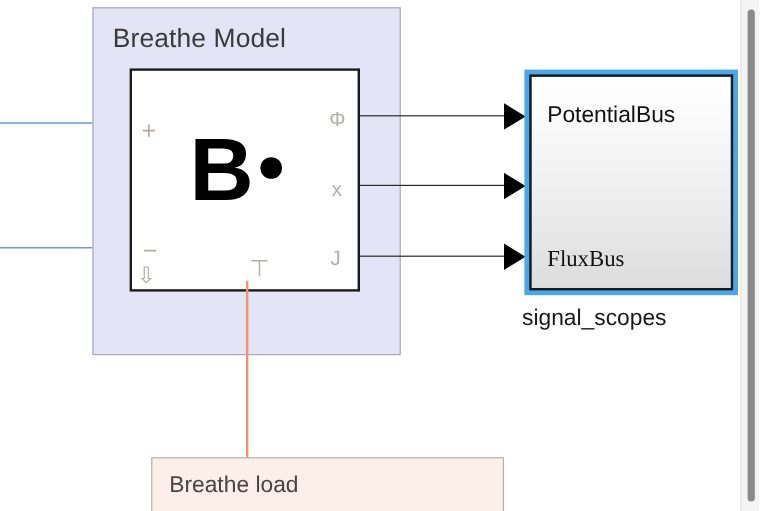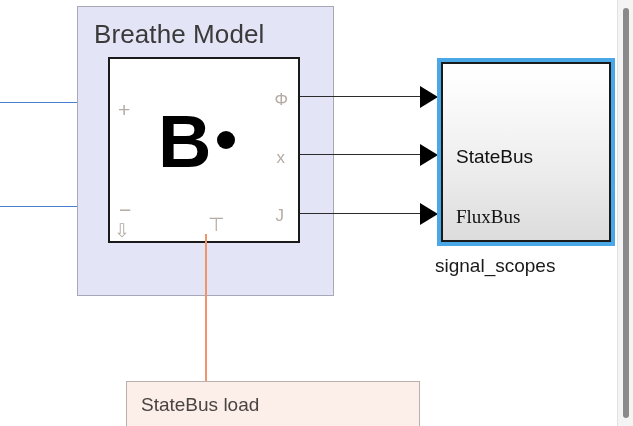--- a/index.html
+++ b/index.html
@@ -33,21 +33,21 @@
     width: 257px;
     height: 290px;
     background: #e4e4f7;
     border: 1px solid #a8a8b8;
     box-sizing: border-box;
   }
   #breathe-title {
     position: absolute;
     left: 16px;
     top: 12px;
-    font-size: 26px;
+    font-size: 22px;
     color: #3a3a3a;
     white-space: nowrap;
     letter-spacing: 0.1px;
     text-align: center;
   }
 
   
   #model-block {
     position: absolute;
     left: 108px;
@@ -249,27 +249,27 @@
   <div class="sig-wire" id="sig-x"></div>
   <div class="arrowhead" id="arrow-x"></div>
 
   <div class="sig-wire" id="sig-j"></div>
   <div class="arrowhead" id="arrow-j"></div>
 
   <div id="wire-thermal"></div>
 
   <div id="scopes-outer">
     <div id="scopes-block">
-      <div class="scope-label" id="scope-state">StateBus</div>
+      <div class="scope-label" id="scope-potential">PotentialBus</div>
       <div class="scope-label" id="scope-flux">FluxBus</div>
     </div>
   </div>
   <div id="scopes-caption">signal_scopes</div>
 
   <div id="thermal-load">
-    <div id="thermal-title">StateBus load</div>
+    <div id="thermal-title">Breathe load</div>
   </div>
 
   <div id="scrollbar-track">
     <div id="scrollbar-thumb"></div>
   </div>
 
 </div>
 
 </body></html>

